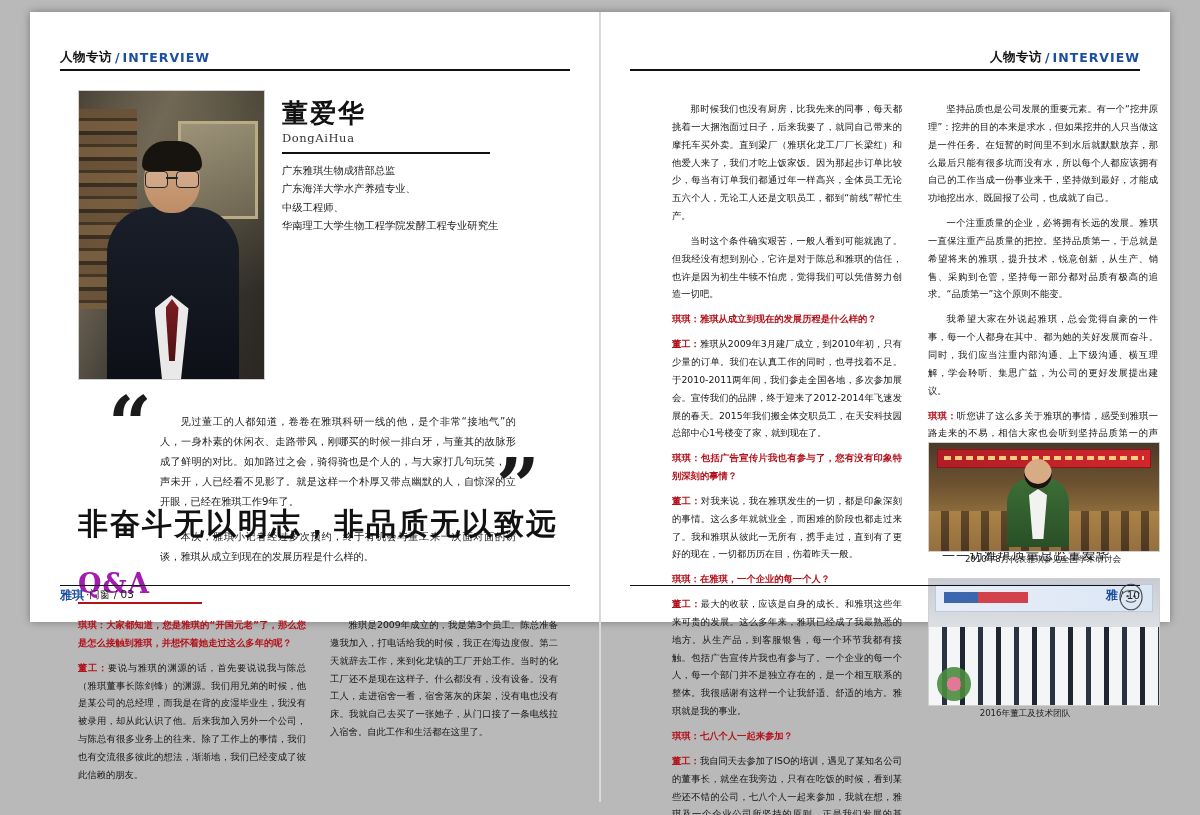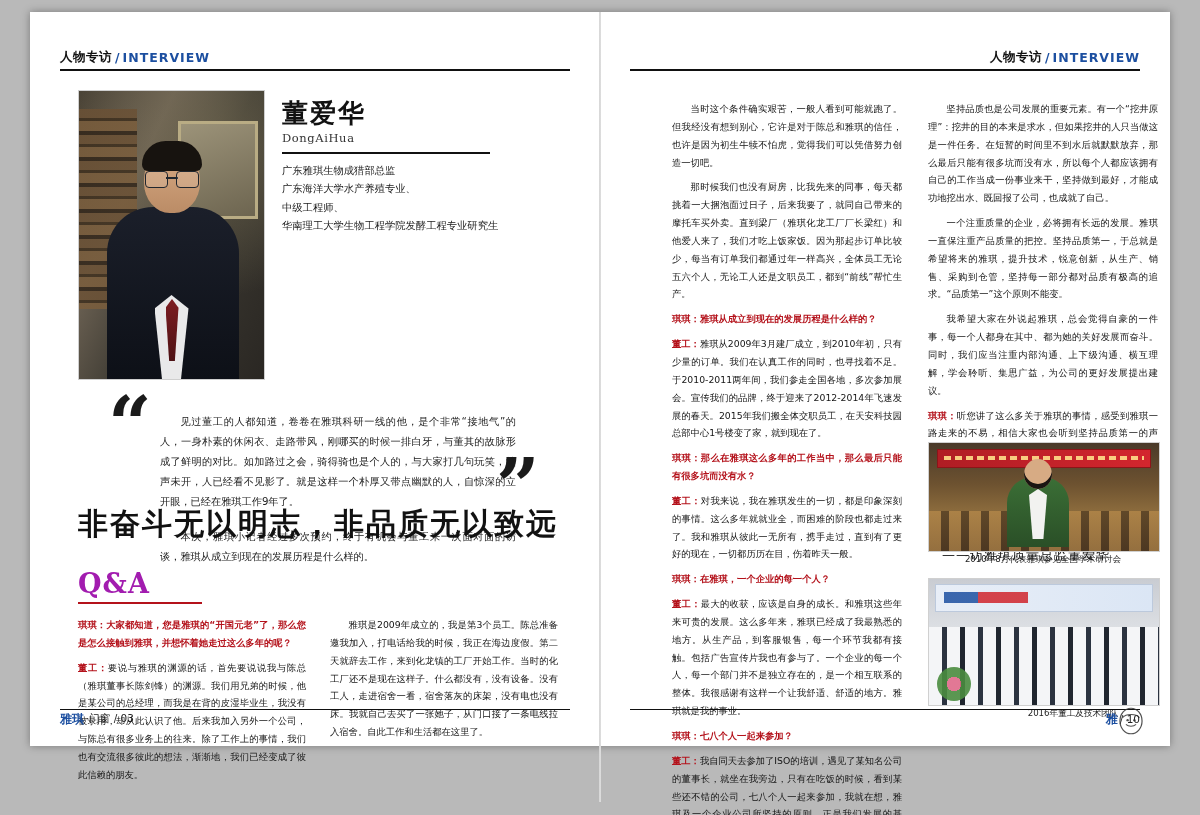--- a/index.html
+++ b/index.html
@@ -3,21 +3,21 @@
 <meta charset="utf-8">
 <style>
   html,body{margin:0;padding:0;}
   body{
     width:1200px;height:815px;
     background:#b9b9b9;
     font-family:"DejaVu Sans","Liberation Sans",sans-serif;
     overflow:hidden;
   }
   .spread{
-    position:absolute;left:30px;top:12px;width:1140px;height:734px;
+    position:absolute;left:30px;top:12px;width:1140px;height:610px;
     background:#ffffff;
     box-shadow:0 0 8px rgba(0,0,0,.35);
   }
   .gutter{
     position:absolute;left:569px;top:0;width:2px;height:790px;
     background:linear-gradient(to right,#e2e2e2,#cfcfcf,#e8e8e8);
   }
 
   
   .pg-header{
@@ -226,21 +226,21 @@
     position:absolute;left:0;right:0;bottom:58px;height:18px;
     background:repeating-linear-gradient(90deg,
       transparent 0 3px,#2a211a 3px 11px,transparent 11px 18px);
   }
   #photo2 .flowers{
     position:absolute;left:8px;bottom:4px;width:34px;height:34px;border-radius:50%;
     background:radial-gradient(circle,#e06a8a 0 30%,#4a8c3f 30% 100%);
     opacity:.9;
   }
   #cap1{left:898px;top:542px;text-align:center;}
-  #cap2{left:928px;top:696px;text-align:center;}
+  #cap2{left:880px;top:696px;text-align:center;}
 </style>
 </head>
 <body>
 
 <div class="spread">
   <div class="gutter"></div>
 
   <div class="pg-header" id="hdr-left">
     <span class="cn">人物专访</span>
     <span class="sep">/</span>
@@ -305,25 +305,25 @@
     <p>雅琪是2009年成立的，我是第3个员工。陈总准备邀我加入，打电话给我的时候，我正在海边度假。第二天就辞去工作，来到化龙镇的工厂开始工作。当时的化工厂还不是现在这样子。什么都没有，没有设备。没有工人，走进宿舍一看，宿舍落灰的床架，没有电也没有床。我就自己去买了一张她子，从门口接了一条电线拉入宿舍。自此工作和生活都在这里了。</p>
   </div>
 
   <div class="ftr-rule" id="ftr-rule-left"></div>
   <div class="pg-footer" id="ftr-left">
     <span class="logo-mark">雅琪</span>
     <span class="pagenum">·门窗 / 03</span>
   </div>
 
   <div class="col" id="col-r1">
+    <p>那时候我们也没有厨房，比我先来的同事，每天都挑着一大捆泡面过日子，后来我要了，就同自己带来的摩托车买外卖。直到梁厂（雅琪化龙工厂厂长梁红）和他爱人来了，我们才吃上饭家饭。因为那起步订单比较少，每当有订单我们都通过年一样高兴，全体员工无论五六个人，无论工人还是文职员工，都到“前线”帮忙生产。</p>
     <p>当时这个条件确实艰苦，一般人看到可能就跑了。但我经没有想到别心，它许是对于陈总和雅琪的信任，也许是因为初生牛犊不怕虎，觉得我们可以凭借努力创造一切吧。</p>
-    <p>那时候我们也没有厨房，比我先来的同事，每天都挑着一大捆泡面过日子，后来我要了，就同自己带来的摩托车买外卖。直到梁厂（雅琪化龙工厂厂长梁红）和他爱人来了，我们才吃上饭家饭。因为那起步订单比较少，每当有订单我们都通过年一样高兴，全体员工无论五六个人，无论工人还是文职员工，都到“前线”帮忙生产。</p>
     <p class="q">琪琪：雅琪从成立到现在的发展历程是什么样的？</p>
     <p class="a"><span class="spk">董工：</span><span>雅琪从2009年3月建厂成立，到2010年初，只有少量的订单。我们在认真工作的同时，也寻找着不足。于2010-2011两年间，我们参走全国各地，多次参加展会。宣传我们的品牌，终于迎来了2012-2014年飞速发展的春天。2015年我们搬全体交职员工，在天安科技园总部中心1号楼变了家，就到现在了。</span></p>
-    <p class="q">琪琪：那么在雅琪这么多年的工作当中，那么最后只能有很多坑而没有水？</p>
+    <p class="q">琪琪：包括广告宣传片我也有参与了，您有没有印象特别深刻的事情？</p>
     <p class="a"><span class="spk">董工：</span><span>对我来说，我在雅琪发生的一切，都是印象深刻的事情。这么多年就就业全，而困难的阶段也都走过来了。我和雅琪从彼此一无所有，携手走过，直到有了更好的现在，一切都历历在目，伤着昨天一般。</span></p>
     <p class="q">琪琪：在雅琪，一个企业的每一个人？</p>
     <p class="a"><span class="spk">董工：</span><span>最大的收获，应该是自身的成长。和雅琪这些年来可贵的发展。这么多年来，雅琪已经成了我最熟悉的地方。从生产品，到客服银售，每一个环节我都有接触。包括广告宣传片我也有参与了。一个企业的每一个人，每一个部门并不是独立存在的，是一个相互联系的整体。我很感谢有这样一个让我舒适、舒适的地方。雅琪就是我的事业。</span></p>
     <p class="q">琪琪：七八个人一起来参加？</p>
     <p class="a"><span class="spk">董工：</span><span>我自同天去参加了ISO的培训，遇见了某知名公司的董事长，就坐在我旁边，只有在吃饭的时候，看到某些还不错的公司，七八个人一起来参加，我就在想，雅琪及一个企业公司所坚持的原则，正是我们发展的基石。</span></p>
   </div>
 
   <div class="col" id="col-r2">
     <p>坚持品质也是公司发展的重要元素。有一个“挖井原理”：挖井的目的本来是求水，但如果挖井的人只当做这是一件任务。在短暂的时间里不到水后就默默放弃，那么最后只能有很多坑而没有水，所以每个人都应该拥有自己的工作当成一份事业来干，坚持做到最好，才能成功地挖出水、既回报了公司，也成就了自己。</p>
     <p>一个注重质量的企业，必将拥有长远的发展。雅琪一直保注重产品质量的把控。坚持品质第一，于总就是希望将来的雅琪，提升技术，锐意创新，从生产、销售、采购到仓管，坚持每一部分都对品质有极高的追求。“品质第一”这个原则不能变。</p>

